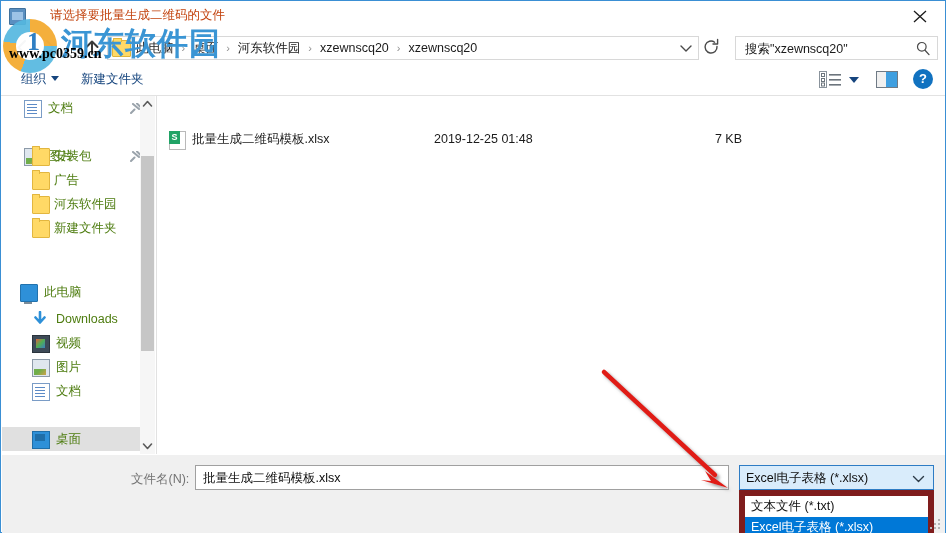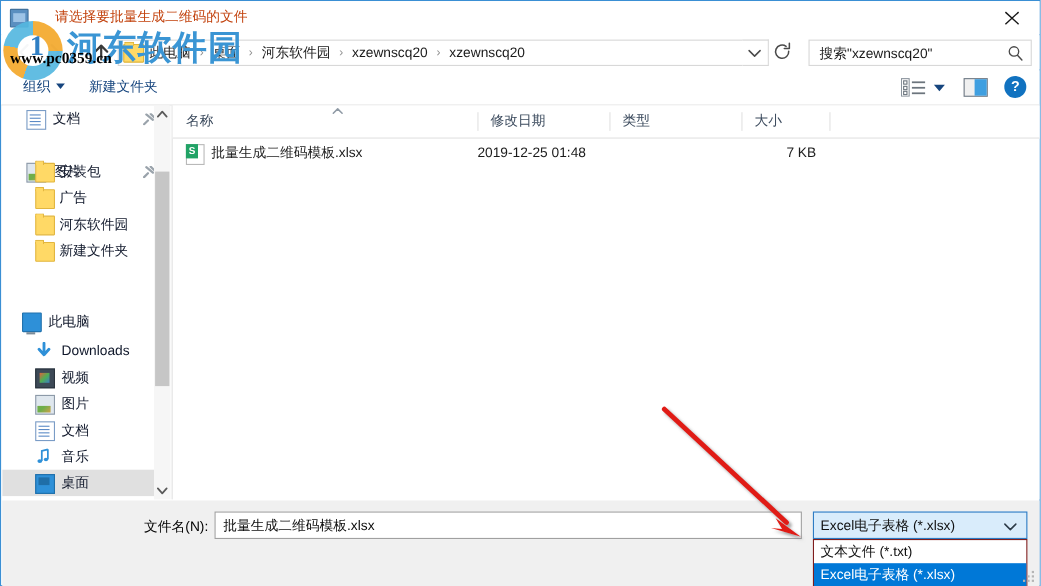--- a/index.html
+++ b/index.html
@@ -101,21 +101,21 @@
     background:#1172c0;cursor:default;}
   #tb-help span{position:absolute;left:0;top:0;width:20px;height:20px;line-height:20px;
     text-align:center;color:#fff;font-size:13px;font-weight:bold;}
   
   #sidebar{
     position:absolute;left:1px;top:95px;width:152px;height:358px;
     background:#ffffff;overflow:hidden;
   }
   .sb-item{
     position:relative;height:24px;line-height:24px;white-space:nowrap;cursor:default;
-    font-size:12.5px;color:#0f172a;
+    font-size:12.5px;color:#4d7c0f;
   }
   .sb-item.sel{background:#e0e0e0;}
   .sb-label{position:absolute;top:0;height:24px;line-height:24px;}
   .sb-ico{position:absolute;top:4px;width:16px;height:16px;}
   .pin{position:absolute;right:13px;top:7px;}
   
   .ico-doc{background:#fff;border:1px solid #7a9cc6;}
   .ico-doc::after{content:"";position:absolute;left:2px;top:3px;width:10px;height:1px;
     box-shadow:0 0 0 0 #5b8ac6,0 3px 0 0 #5b8ac6,0 6px 0 0 #5b8ac6,0 9px 0 0 #5b8ac6;background:#5b8ac6;}
   .ico-pic{background:#dfe7ee;border:1px solid #8d9aa8;}
@@ -154,39 +154,39 @@
   #file-icon::after{content:"S";position:absolute;left:-1px;top:-1px;width:11px;height:13px;
     line-height:13px;text-align:center;background:#21a366;color:#fff;font-size:9px;
     font-weight:bold;font-family:"Liberation Sans",sans-serif;}
   .cell{position:absolute;top:0;height:23px;line-height:23px;font-size:12.5px;
     color:#1b1b1b;white-space:nowrap;overflow:hidden;}
   
   #bottombar{
     position:absolute;left:1px;top:454px;width:943px;height:78px;background:#f0f0f0;
   }
   #fn-label{position:absolute;left:129px;top:15px;height:18px;line-height:18px;
-    font-size:12.5px;color:#000000;white-space:nowrap;}
+    font-size:12.5px;color:#737373;white-space:nowrap;}
   #fn-field{
     position:absolute;left:193px;top:10px;width:534px;height:25px;
     border:1px solid #a0a0a0;background:#ffffff;box-sizing:border-box;
   }
   #fn-input{
     position:absolute;left:5px;top:3px;width:518px;height:17px;line-height:17px;
     border:none;outline:none;font-family:inherit;font-size:12.5px;color:#0b0b0b;background:transparent;
   }
   #ft-combo{
     position:absolute;left:737px;top:10px;width:195px;height:25px;
     border:1px solid #2e7cc4;background:#d9ecfb;box-sizing:border-box;cursor:default;
   }
   #ft-value{position:absolute;left:6px;top:3px;height:18px;line-height:18px;
     font-size:12.5px;color:#101010;white-space:nowrap;}
   #ft-caret{position:absolute;right:8px;top:9px;}
   #ft-list{
     position:absolute;left:737px;top:35px;width:195px;height:44px;
-    border:1px solid #7f1d1d;background:#ffffff;box-sizing:border-box;
+    border:6px solid #7f1d1d;background:#ffffff;box-sizing:border-box;
   }
   .ft-opt{position:relative;height:21px;line-height:21px;padding-left:6px;
     font-size:12.5px;color:#101010;white-space:nowrap;cursor:default;}
   .ft-opt.hl{background:#0078d7;color:#ffffff;}
   #grip{position:absolute;right:4px;bottom:3px;width:12px;height:12px;}
   .gd{position:absolute;width:2px;height:2px;background:#b5b5b5;}
   
   #annot-arrow{position:absolute;left:0;top:0;width:946px;height:533px;pointer-events:none;}
   
   #watermark{position:absolute;left:0;top:0;width:300px;height:80px;pointer-events:none;}
@@ -354,28 +354,20 @@
     <div class="sb-item" style="top:259px;position:absolute;width:100%">
       <span class="sb-ico ico-pic" style="left:30px"></span>
       <span class="sb-label" style="left:54px">图片</span>
     </div>
 
     <div class="sb-item" style="top:283px;position:absolute;width:100%">
       <span class="sb-ico ico-doc" style="left:30px"></span>
       <span class="sb-label" style="left:54px">文档</span>
     </div>
 
-    <div class="sb-item" style="top:307px;position:absolute;width:100%">
-      <svg class="sb-ico" style="left:30px" width="16" height="16" viewBox="0 0 16 16">
-        <path d="M11.5,1.5 L11.5,10.5 M11.5,1.5 L6,3 L6,12" stroke="#2e90d8" stroke-width="1.6" fill="none"></path>
-        <ellipse cx="4.2" cy="12.2" rx="2.2" ry="1.8" fill="#2e90d8"></ellipse>
-        <ellipse cx="9.8" cy="10.7" rx="2" ry="1.6" fill="#2e90d8"></ellipse>
-      </svg>
-      <span class="sb-label" style="left:54px">音乐</span>
-    </div>
 
     <div class="sb-item sel" style="top:331px;position:absolute;width:100%">
       <span class="sb-ico ico-desktop" style="left:30px"></span>
       <span class="sb-label" style="left:54px">桌面</span>
     </div>
   </div>
 
   <div id="sb-scroll">
     <div class="sb-arrow" style="top:0">
       <svg width="15" height="16" viewBox="0 0 15 16">
@@ -384,33 +376,20 @@
     </div>
     <div id="sb-scroll-thumb"></div>
     <div class="sb-arrow" style="bottom:0">
       <svg width="15" height="16" viewBox="0 0 15 16">
         <path d="M3.5,6 L7.5,10.5 L11.5,6" stroke="#5a5a5a" stroke-width="1.6" fill="none" stroke-linecap="round" stroke-linejoin="round"></path>
       </svg>
     </div>
   </div>
 
   <div id="filelist">
-    <div id="colheader">
-      <div class="colh" style="left:0;width:277px">名称</div>
-      <div class="coldiv" style="left:277px"></div>
-      <div class="colh" style="left:277px;width:120px">修改日期</div>
-      <div class="coldiv" style="left:397px"></div>
-      <div class="colh" style="left:397px;width:120px">类型</div>
-      <div class="coldiv" style="left:517px"></div>
-      <div class="colh" style="left:517px;width:80px">大小</div>
-      <div class="coldiv" style="left:597px"></div>
-      <svg id="sortmark" width="14" height="8" viewBox="0 0 14 8">
-        <path d="M3,6 L7,2 L11,6" stroke="#8f9aa5" stroke-width="1.4" fill="none" stroke-linecap="round" stroke-linejoin="round"></path>
-      </svg>
-    </div>
 
     <div id="filerow">
       <div id="file-icon"></div>
       <div class="cell" style="left:35px;width:240px">批量生成二维码模板.xlsx</div>
       <div class="cell" style="left:277px;width:120px">2019-12-25 01:48</div>
       <div class="cell" style="left:517px;width:68px;text-align:right">7 KB</div>
     </div>
   </div>
 
   <div id="bottombar">

